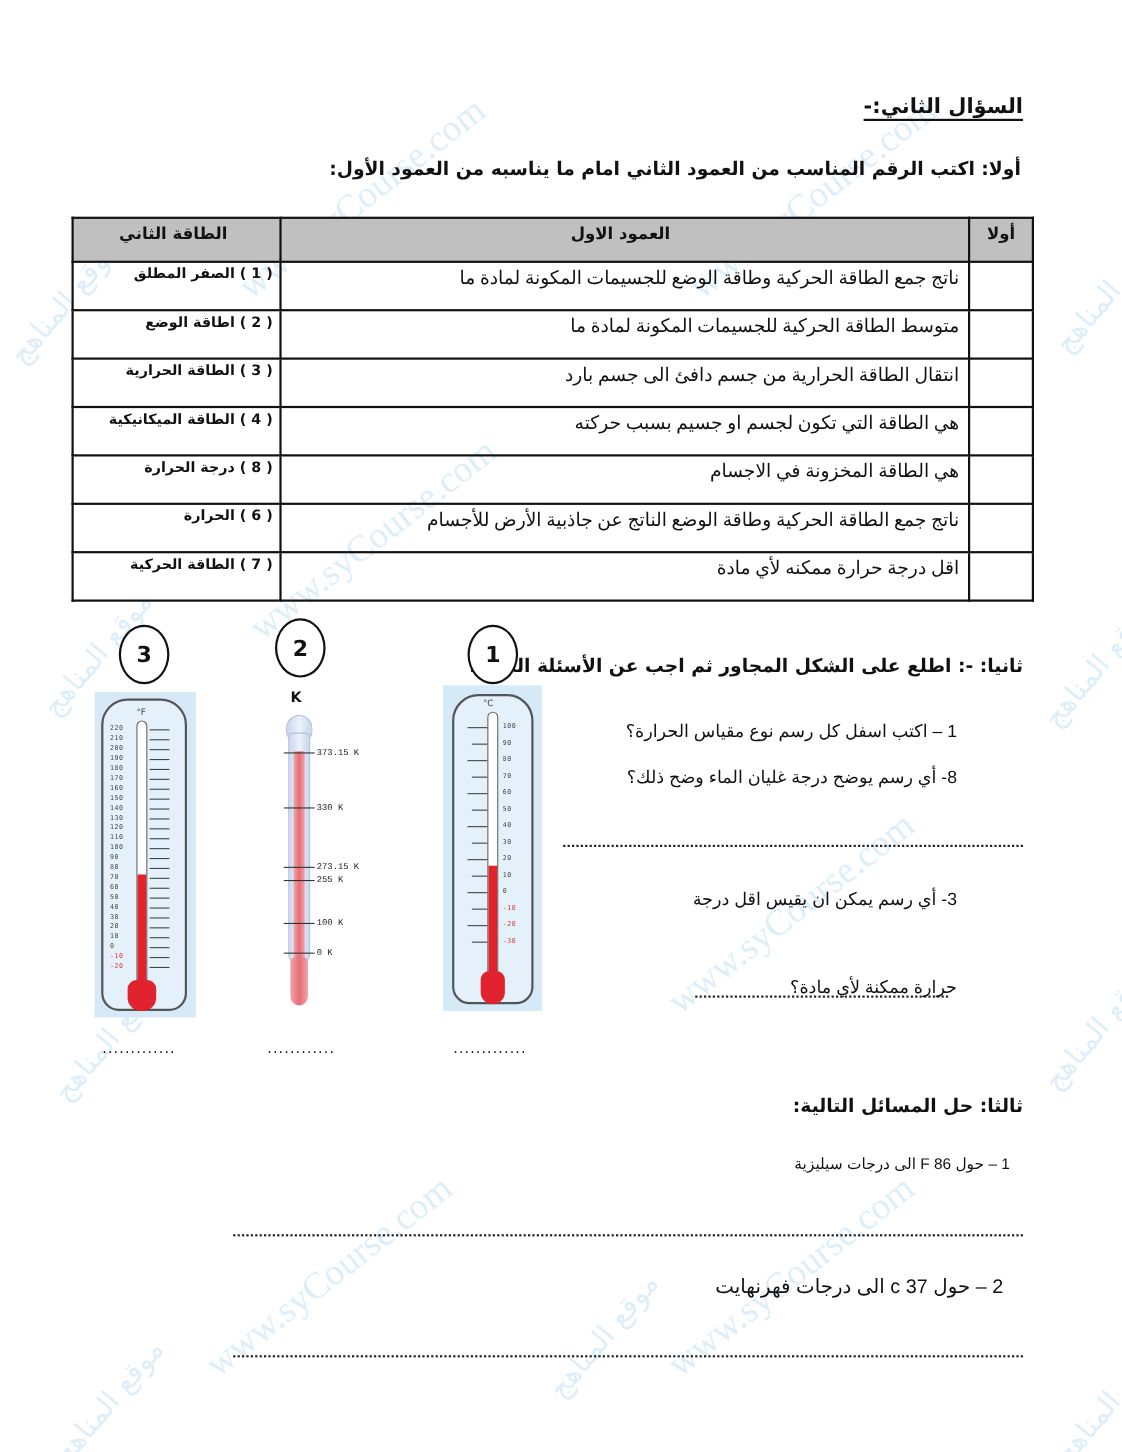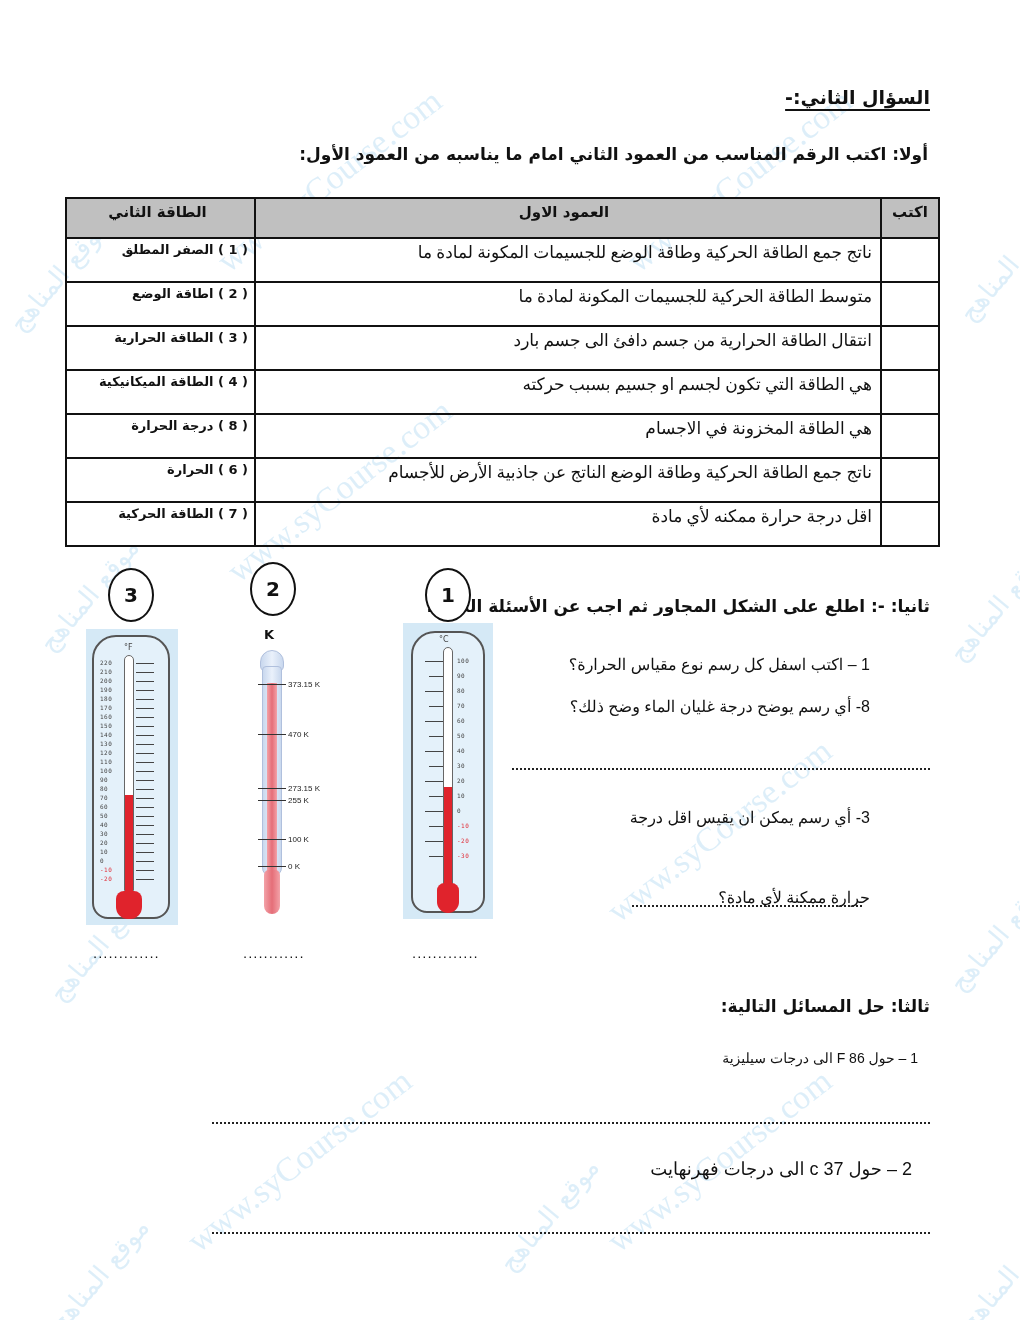--- a/index.html
+++ b/index.html
@@ -40,21 +40,21 @@
   .tube { position: absolute; background: #fff; border: 1px solid #666; border-radius: 5px 5px 0 0; }
   .mercury { position: absolute; background: #e0232c; }
   .bulb { position: absolute; background: #e0232c; border-radius: 8px 8px 12px 12px; }
   .tick { position: absolute; height: 1px; background: #444; }
   .tlabel { position: absolute; font-size: 6px; color: #444; font-family: "DejaVu Sans Mono", monospace; letter-spacing: 0.5px; }
   .tlabel.red { color: #e0303a; }
   .unit { position: absolute; font-size: 8px; color: #444; }
 
   .kelvin-glass { position: absolute; background: linear-gradient(90deg,#c9d8ee,#eaf1fb,#c9d8ee); border-radius: 10px; border: 1px solid #b0c0dd; }
   .kelvin-fluid { position: absolute; background: linear-gradient(90deg,#f3a2a8,#e56e78,#f3a2a8); }
-  .klabel { position: absolute; font-size: 8px; color: #222; font-family: Liberation Sans, sans-serif; white-space: nowrap; }
+  .klabel { position: absolute; font-size: 8px; color: #222; font-family: Liberation Mono, monospace; white-space: nowrap; }
   .kline { position: absolute; height: 1px; background: #333; }
 
   .part3 { right: 90px; top: 996px; font-size: 17px; font-weight: bold; }
 </style>
 </head>
 <body>
 
 <div class="wm" style="left:210px; top:250px;">www.syCourse.com</div>
 <div class="wm" style="left:620px; top:250px;">www.syCourse.com</div>
 <div class="wm" style="left:220px; top:560px;">www.syCourse.com</div>
@@ -71,21 +71,21 @@
 <div class="wm-ar" style="left:30px; top:1260px;">موقع المناهج</div>
 <div class="wm-ar" style="left:940px; top:1260px;">موقع المناهج</div>
 
 <div class="abs rtl title">السؤال الثاني:-</div>
 
 <div class="abs rtl instr">أولا: اكتب الرقم المناسب من العمود الثاني امام ما يناسبه من العمود الأول:</div>
 
 <table class="match">
   <thead>
     <tr>
-      <th class="c-num">اكتب</th>
+      <th class="c-num">أولا</th>
       <th class="c-first">العمود الاول</th>
       <th class="c-second" style="font-size:15px !important;">الطاقة الثاني</th>
     </tr>
   </thead>
   <tbody>
     <tr>
       <td class="c-num"></td>
       <td class="c-first">ناتج جمع الطاقة الحركية وطاقة الوضع للجسيمات المكونة لمادة ما</td>
       <td class="c-second">( 1 ) الصفر المطلق</td>
     </tr>
@@ -176,21 +176,21 @@
   <div class="kelvin-glass" style="left:262px; top:666px; width:20px; height:210px; border-radius:4px 4px 8px 8px;"></div>
   <div class="kelvin-fluid" style="left:267px; top:683px; width:10px; height:190px;"></div>
   <div class="kelvin-fluid" style="left:264px; top:870px; width:16px; height:44px; border-radius:6px 6px 10px 10px;"></div>
   <div class="kline" style="left:258px; top:684px; width:28px;"></div>
   <div class="kline" style="left:258px; top:734px; width:28px;"></div>
   <div class="kline" style="left:258px; top:788px; width:28px;"></div>
   <div class="kline" style="left:258px; top:800px; width:28px;"></div>
   <div class="kline" style="left:258px; top:839px; width:28px;"></div>
   <div class="kline" style="left:258px; top:866px; width:28px;"></div>
   <div class="klabel" style="left:288px; top:680px;">373.15 K</div>
-  <div class="klabel" style="left:288px; top:730px;">470 K</div>
+  <div class="klabel" style="left:288px; top:730px;">330 K</div>
   <div class="klabel" style="left:288px; top:784px;">273.15 K</div>
   <div class="klabel" style="left:288px; top:796px;">255 K</div>
   <div class="klabel" style="left:288px; top:835px;">100 K</div>
   <div class="klabel" style="left:288px; top:862px;">0 K</div>
 </div>
 <div class="abs" style="left:243px; top:946px; font-size:13px; letter-spacing:1px;">............</div>
 
 <div class="circle" style="left:108px; top:568px;">3</div>
 <div class="tframe" style="left:86px; top:629px; width:92px; height:296px;">
   <div class="tbody" style="left:6px; top:6px; width:78px; height:284px;"></div>

